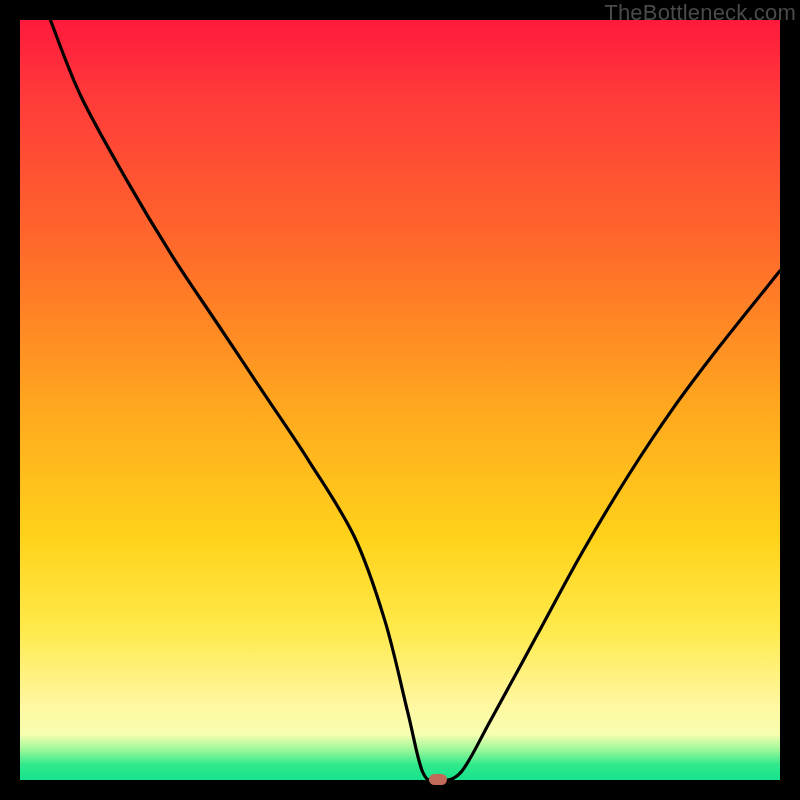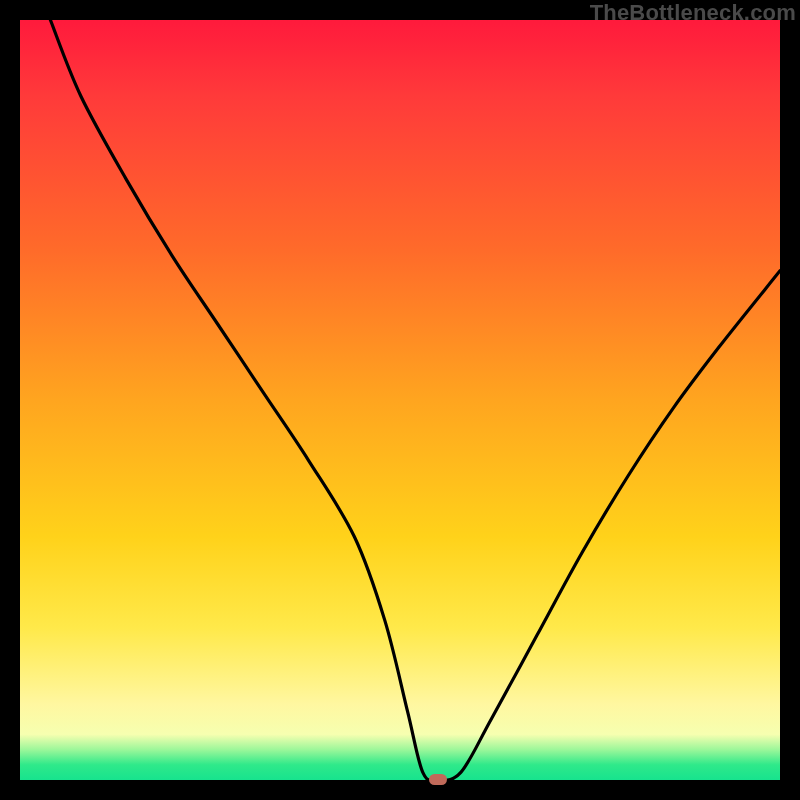--- a/index.html
+++ b/index.html
@@ -38,21 +38,21 @@
       #2fe98a 98%,
       #17e38e 100%
     );
   }
   .watermark {
     position: absolute;
     top: 0px;
     right: 4px;
     color: #4a4a4a;
     font-size: 22px;
-    font-weight: 700;
+    font-weight: 400;
     letter-spacing: 0.2px;
   }
   svg.curve {
     position: absolute;
     left: 0;
     top: 0;
     width: 760px;
     height: 760px;
   }
   .marker {

